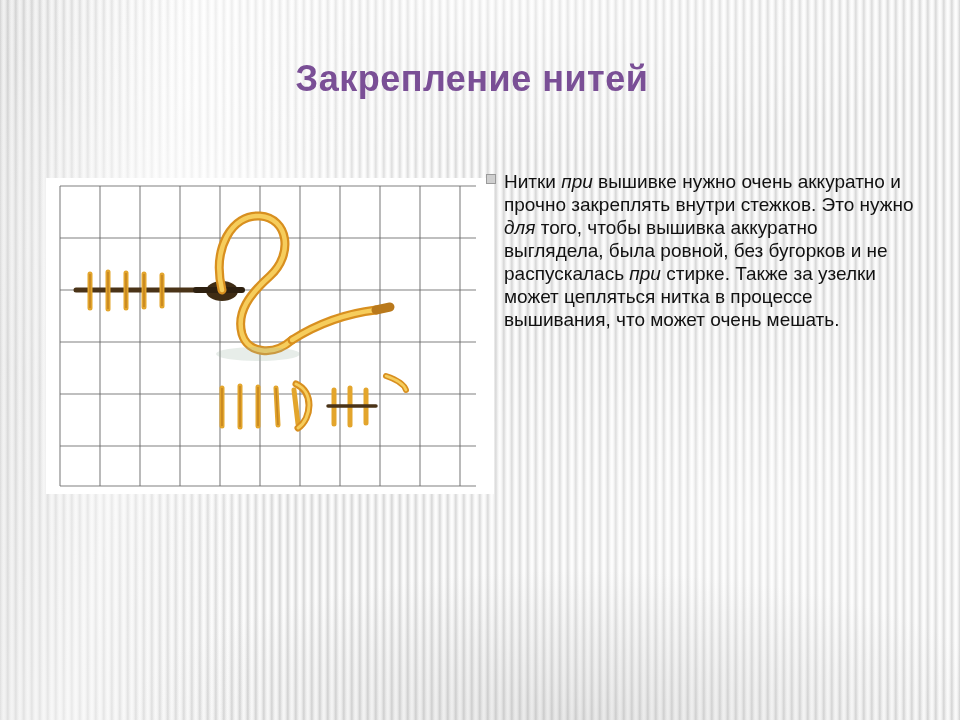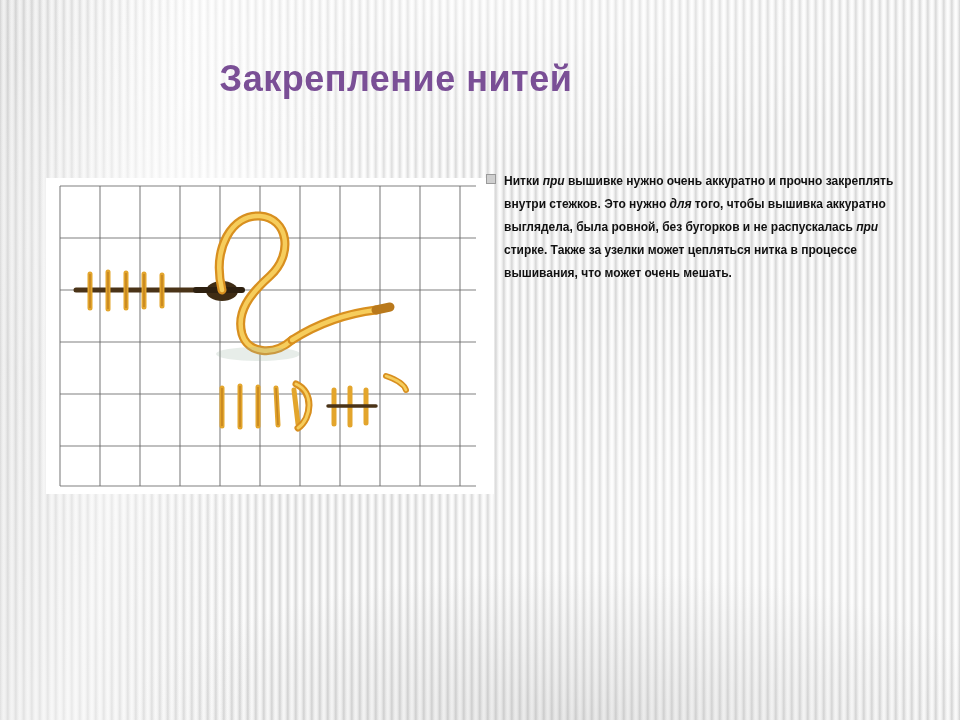--- a/index.html
+++ b/index.html
@@ -44,21 +44,21 @@
       linear-gradient(100deg, rgba(255,255,255,0.0) 0%, rgba(255,255,255,0.55) 18%, rgba(255,255,255,0.0) 34%),
       linear-gradient(85deg, rgba(160,160,160,0.18) 0%, rgba(255,255,255,0.0) 25%),
       radial-gradient(ellipse 700px 220px at 50% 0%, rgba(255,255,255,0.5), rgba(255,255,255,0) 75%),
       radial-gradient(ellipse 600px 200px at 60% 100%, rgba(170,170,170,0.25), rgba(255,255,255,0) 75%);
   }
 
   #title {
     position: absolute;
     left: 0;
     top: 58px;
-    width: 792px;
+    width: 944px;
     text-align: center;
     font-size: 36px;
     font-weight: bold;
     color: #7a4f96;
     letter-spacing: 0.5px;
     z-index: 4;
   }
 
   #body-text {
     position: absolute;
@@ -85,25 +85,24 @@
   .bullet-marker span {
     display: inline-block;
     width: 8px;
     height: 8px;
     border: 1px solid #9a9a9a;
     background: #cfcfcf;
   }
 
   .bullet-text {
     flex: 1 1 auto;
-    font-size: 12px;
+    font-size: 19px;
     line-height: 23px;
     color: #111111;
     text-align: left;
-    font-weight: bold;
   }
 
   .bullet-text i {
     font-style: italic;
   }
 
   
   #picture {
     position: absolute;
     left: 46px;

